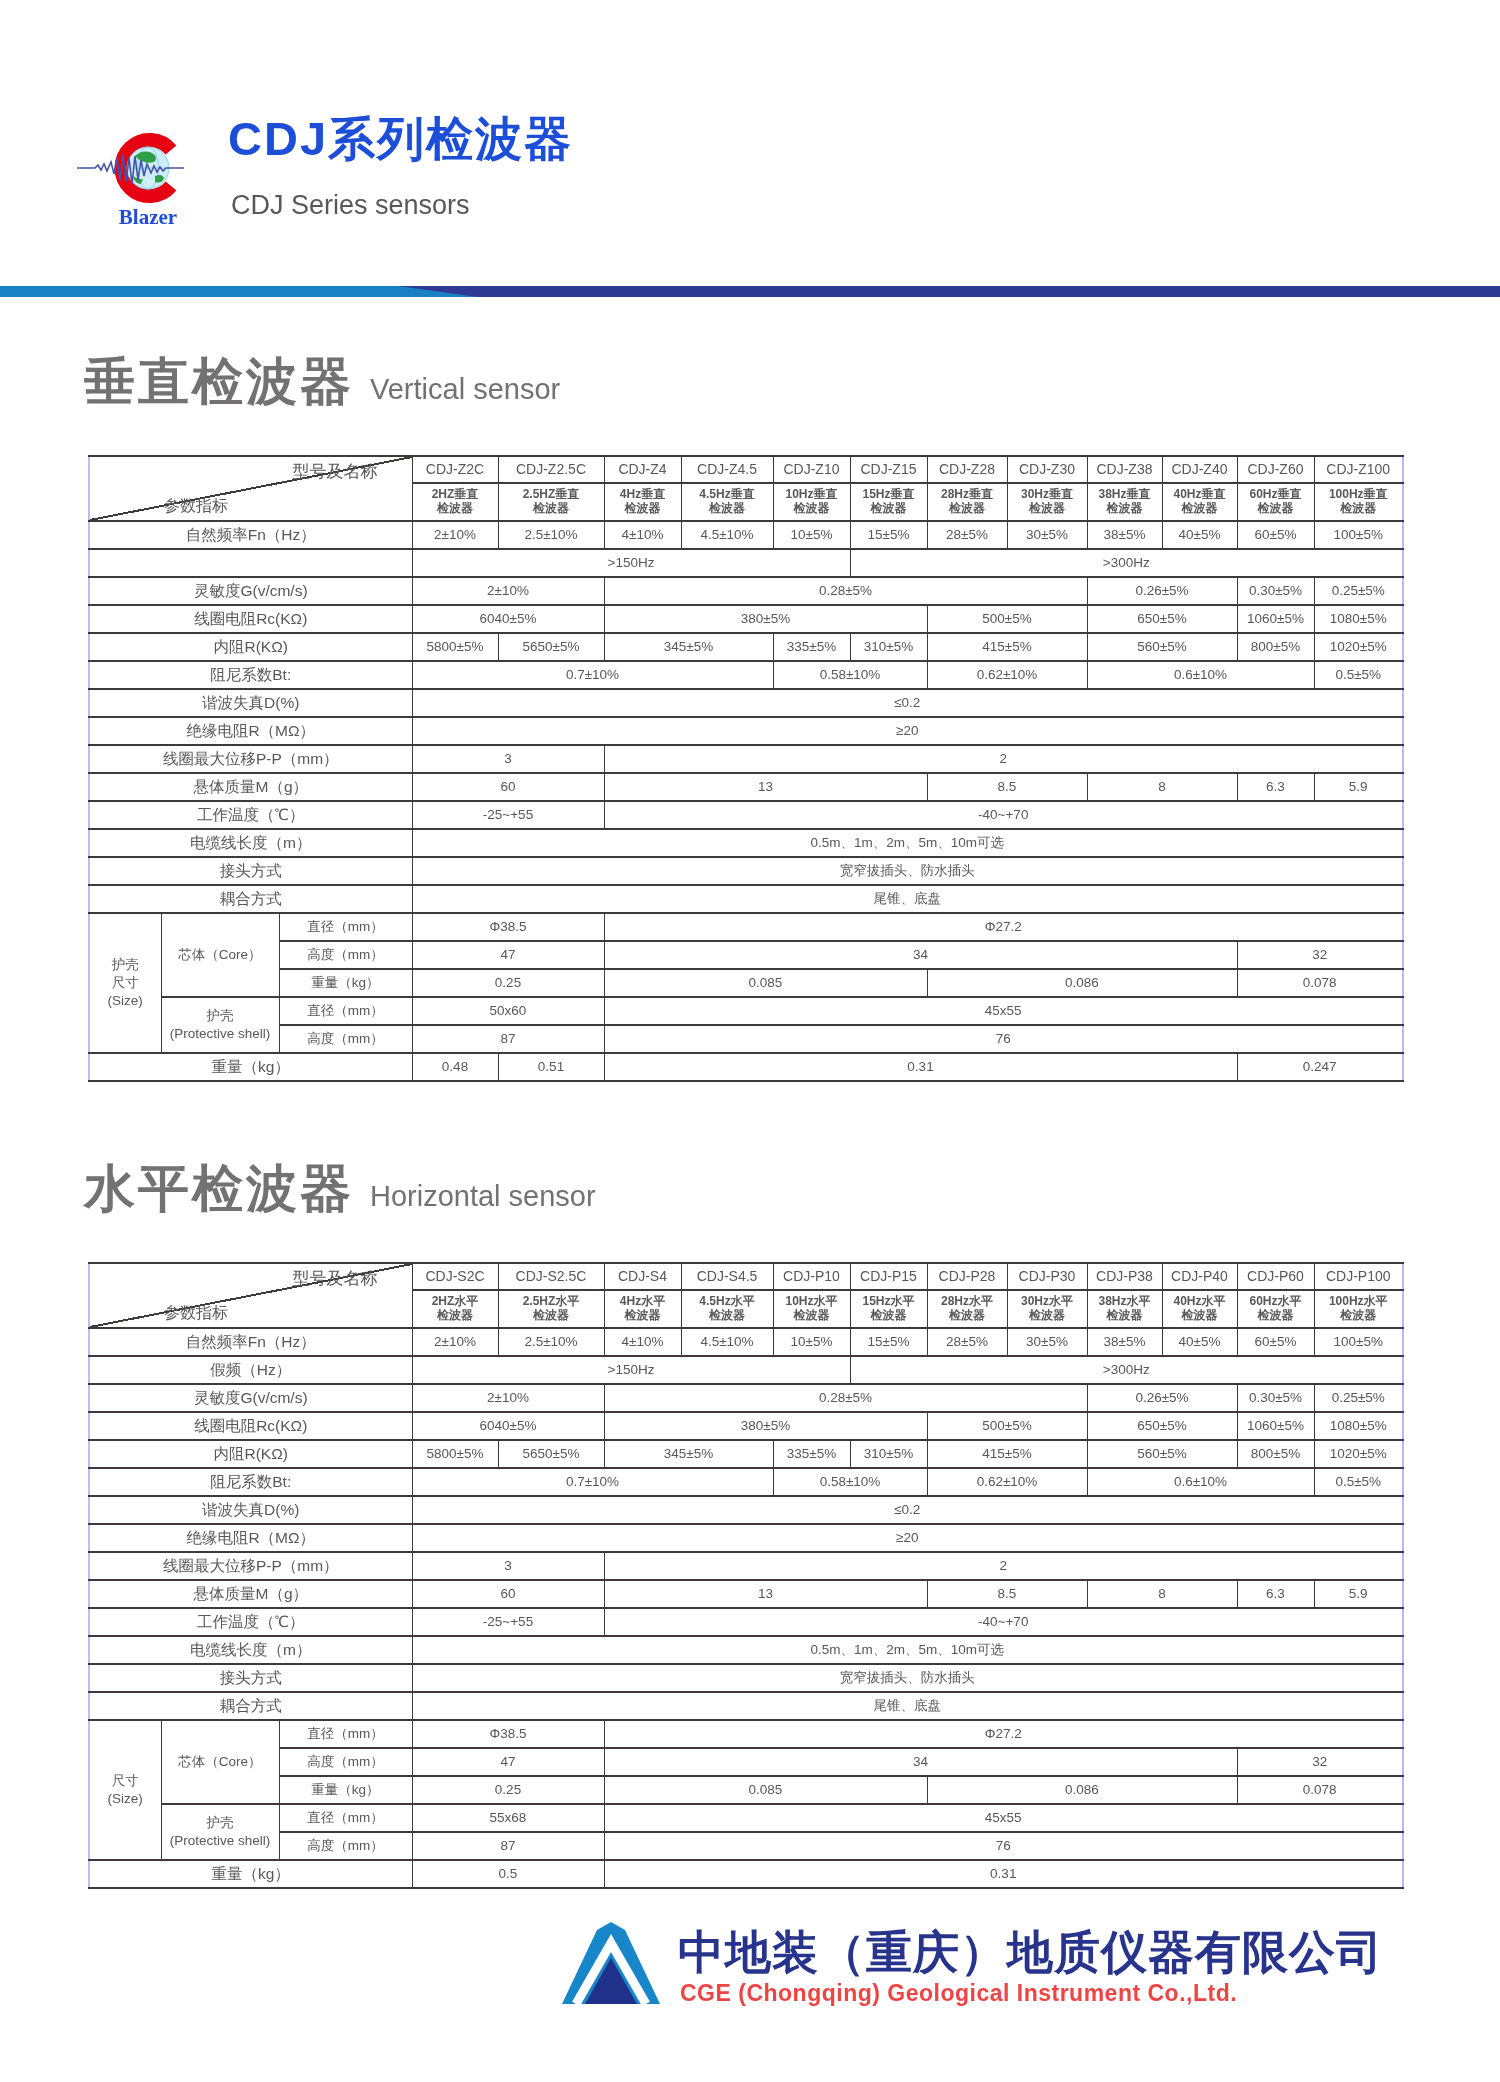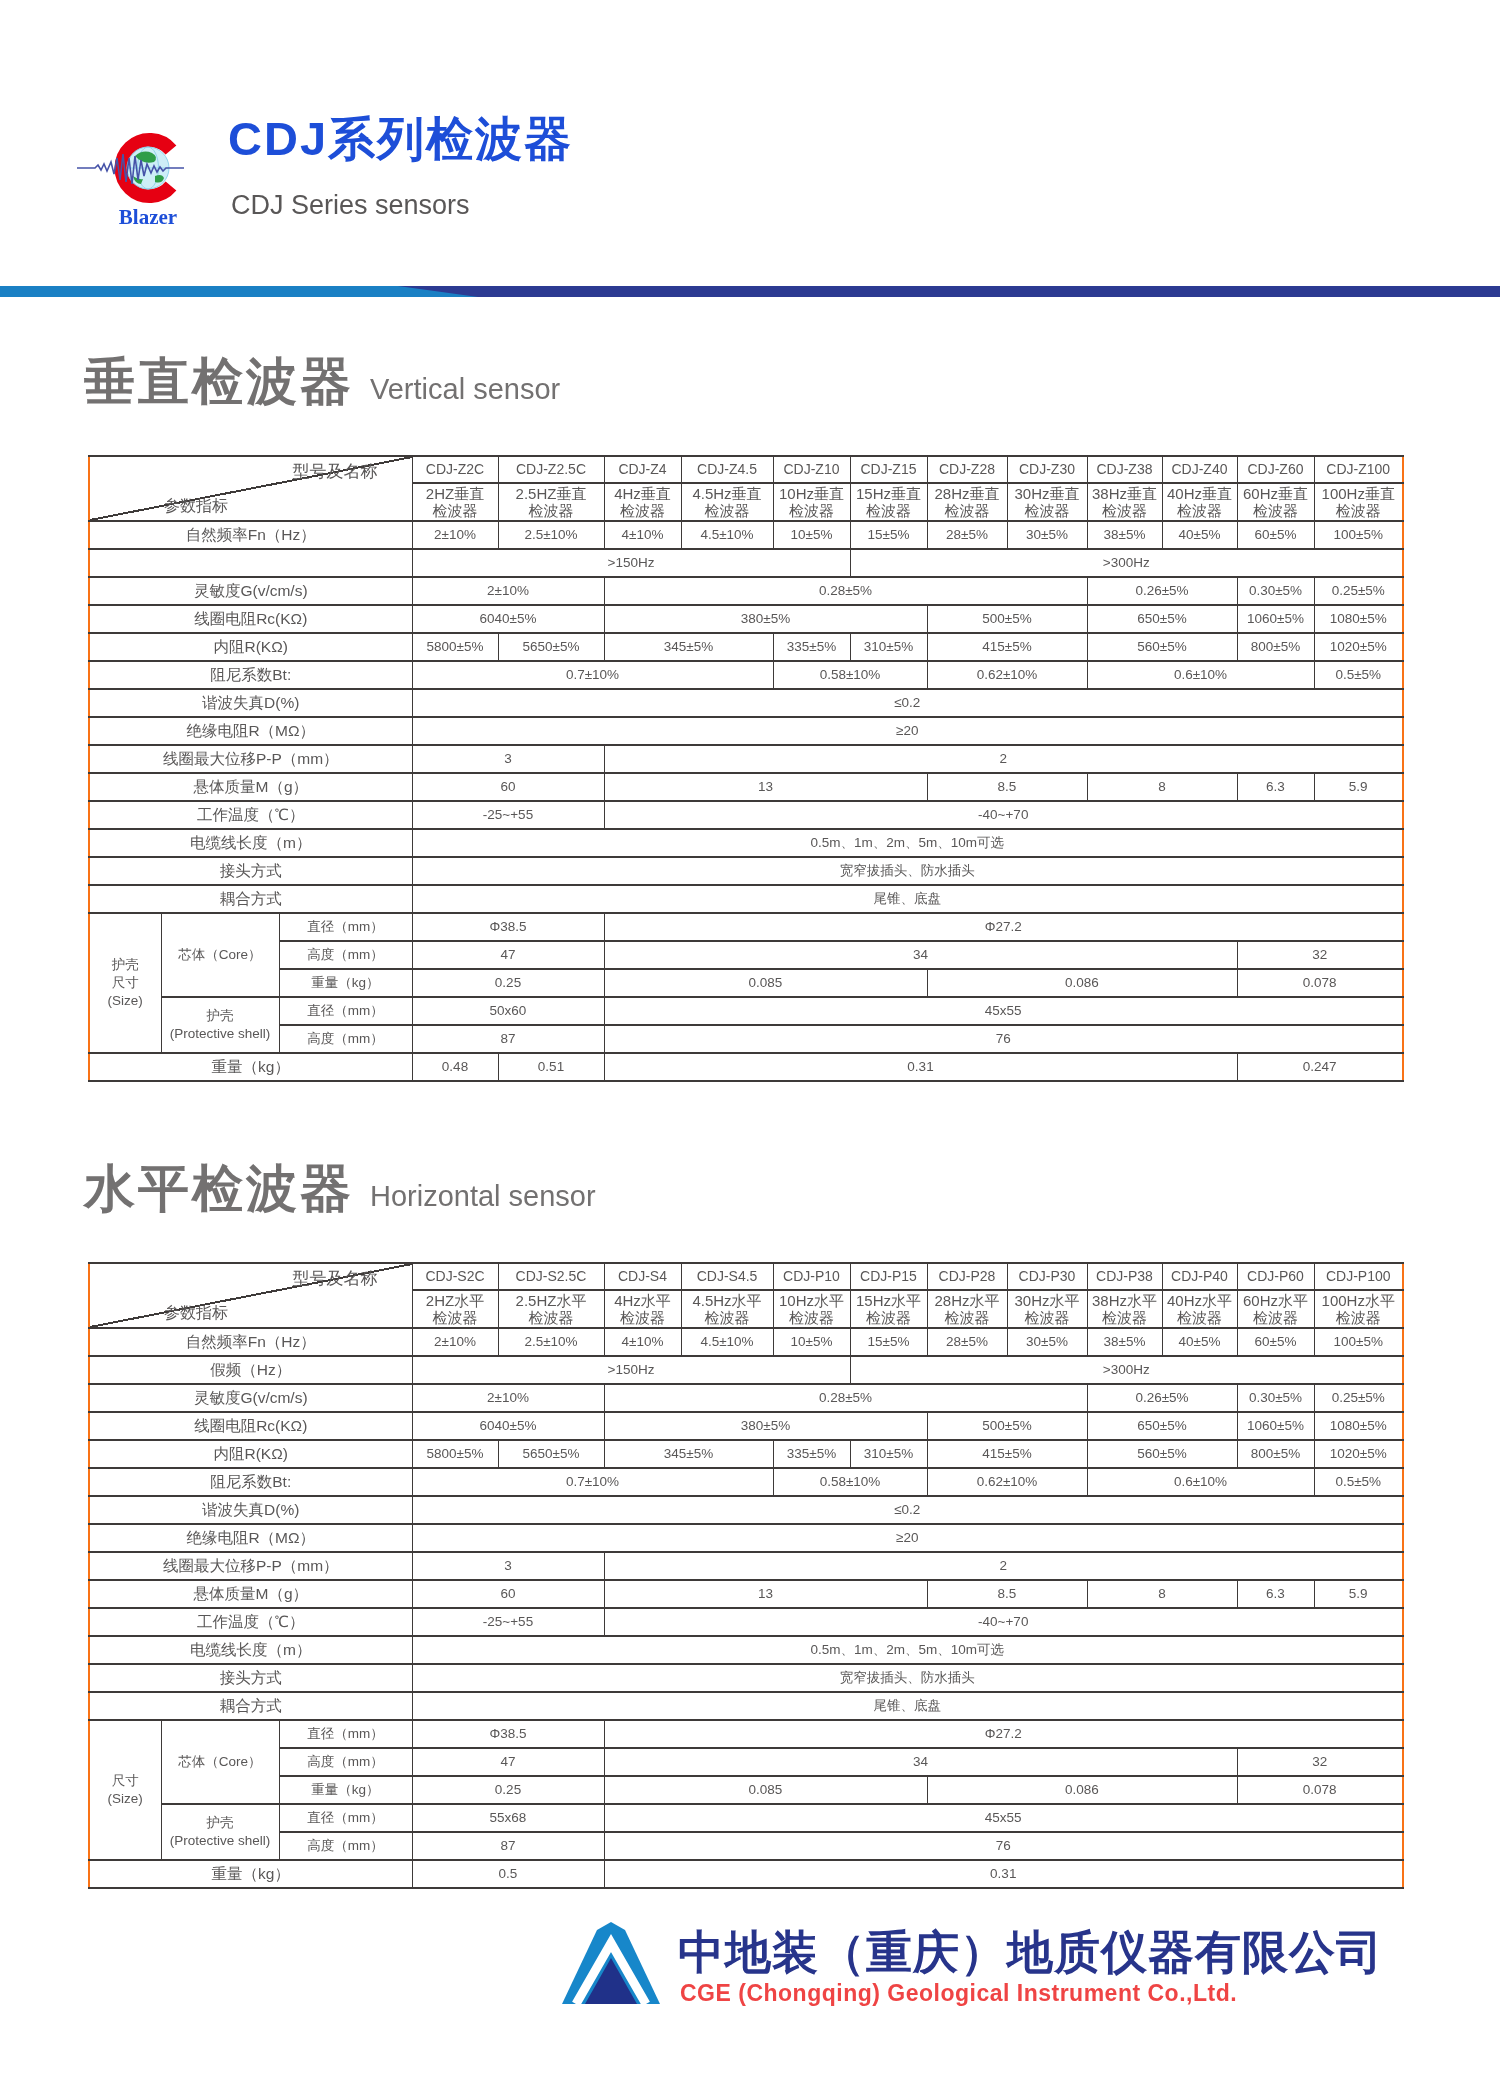--- a/index.html
+++ b/index.html
@@ -20,37 +20,37 @@
   .div-dark{position:absolute;left:398px;top:0;right:0;height:11px;background:#2c3a92;
             clip-path:polygon(0 0,100% 0,100% 100%,80px 100%);}
 
   
   .section-heading{position:absolute;display:flex;align-items:baseline;}
   .sh-zh{font-size:51px;font-weight:bold;color:#737171;letter-spacing:3px;}
   .sh-en{font-size:29px;color:#737171;margin-left:16px;}
 
   
   .table-wrap{position:absolute;left:88px;}
-  table.sensor-table{border-collapse:collapse;table-layout:fixed;border:2px solid #f97316;
+  table.sensor-table{border-collapse:collapse;table-layout:fixed;border:2px solid #c4b5fd;
                      color:#595757;}
   .sensor-table td{border-left:1px solid #3e3a39;border-right:1px solid #3e3a39;
                    border-top:2px solid #3e3a39;border-bottom:2px solid #3e3a39;
                    text-align:center;vertical-align:middle;padding:0 2px;overflow:hidden;
                    font-size:13.5px;line-height:1.15;}
   .sensor-table tr{height:28px;}
   .sensor-table tr.h-row1{height:27px;}
   .sensor-table tr.h-row2{height:38px;}
   td.corner{position:relative;padding:0;
             background-image:linear-gradient(to bottom right,
               transparent calc(50% - 1px),#3e3a39 calc(50% - 1px),
               #3e3a39 calc(50% + 1px),transparent calc(50% + 1px));}
   .corner-top{position:absolute;top:5px;right:34px;font-size:17px;}
   .corner-bottom{position:absolute;bottom:5px;left:74px;font-size:16px;}
   td.model-h{font-size:14px;}
-  td.model-d{font-size:15px;white-space:pre-line;}
+  td.model-d{font-size:12px;white-space:pre-line;font-weight:bold;}
   td.row-label{font-size:15.5px;}
   td.size-outer{font-size:13.5px;white-space:pre-line;line-height:1.35;}
   td.size-mid{font-size:13.5px;white-space:pre-line;line-height:1.3;}
   td.sub-label{font-size:13.5px;}
   td.val{font-size:13.5px;}
 
   
   .footer-logo{position:absolute;left:562px;top:1922px;width:98px;height:82px;}
   .footer-zh{position:absolute;left:678px;top:1922px;font-size:46px;font-weight:bold;
              color:#27348b;letter-spacing:1px;}

